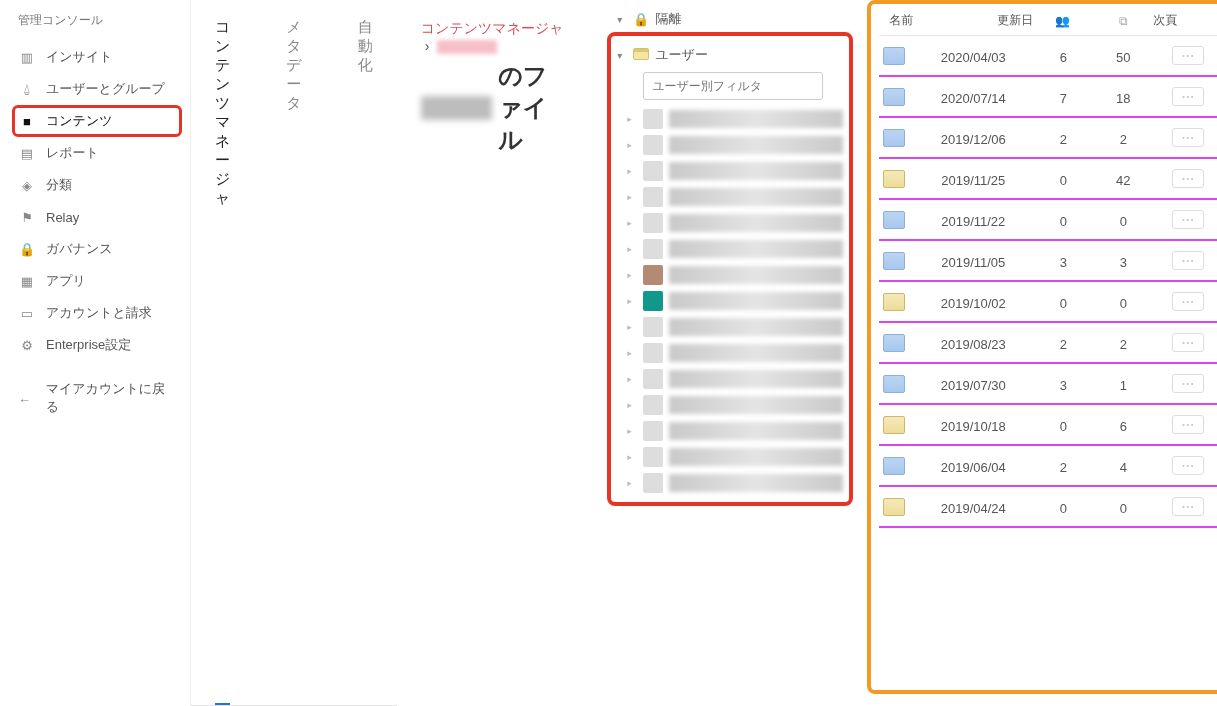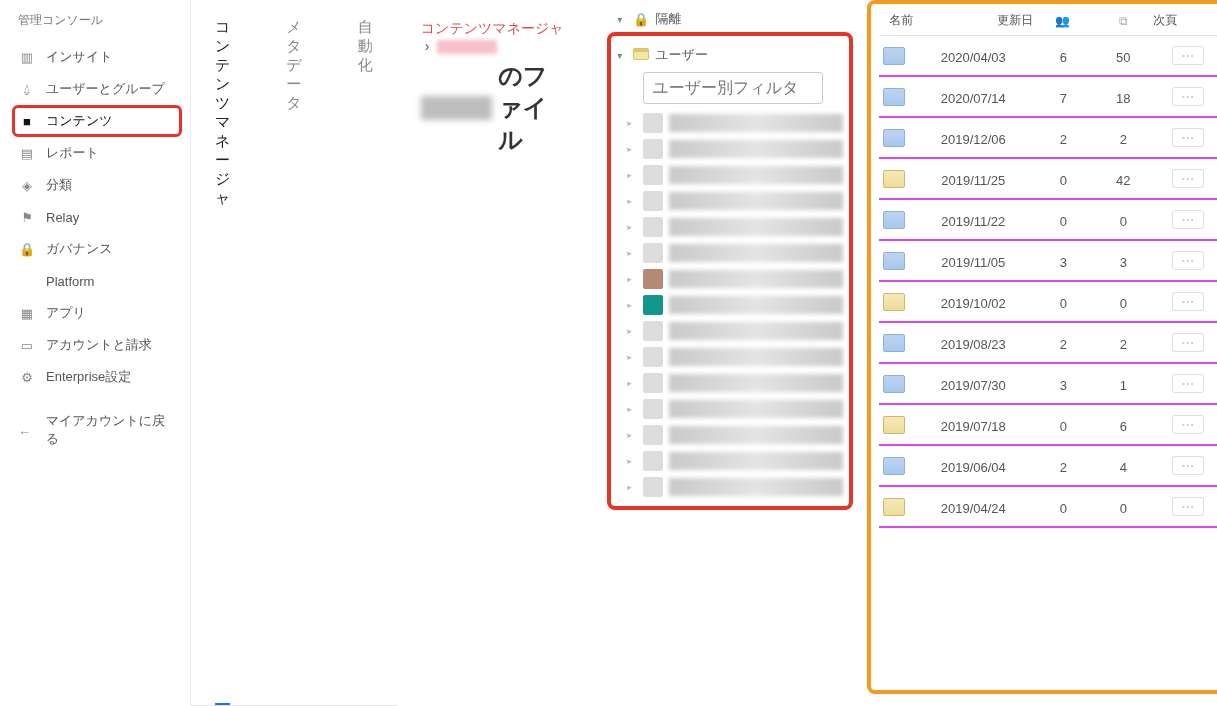--- a/index.html
+++ b/index.html
@@ -159,21 +159,21 @@
       border: 4px solid #e63427;
       border-radius: 8px;
       padding: 6px;
     }
     .filter-input {
       width: 180px;
       margin: 4px 0 6px 26px;
       padding: 6px 8px;
       border:1px solid #ccc;
       border-radius:3px;
-      font-size:16px;
+      font-size:12px;
       color:#0369a1;
     }
     .user-row {
       display:flex; align-items:center;
       padding: 3px 0 3px 10px;
       cursor:pointer;
     }
     .user-chev { width:10px; color:#bbb; font-size:9px; margin-right:6px; }
     .avatar {
       width:20px; height:20px; background:#ddd;
@@ -290,24 +290,20 @@
         </div>
         <div class="nav-item">
           <span class="nav-icon">⚑</span>
           <span>Relay</span>
         </div>
         <div class="nav-item">
           <span class="nav-icon">🔒</span>
           <span>ガバナンス</span>
         </div>
         <div class="nav-item">
-          <span class="nav-icon"></span>
-          <span>Platform</span>
-        </div>
-        <div class="nav-item">
           <span class="nav-icon">▦</span>
           <span>アプリ</span>
         </div>
         <div class="nav-item">
           <span class="nav-icon">▭</span>
           <span>アカウントと請求</span>
         </div>
         <div class="nav-item">
           <span class="nav-icon">⚙</span>
           <span>Enterprise設定</span>
@@ -561,21 +557,21 @@
      <div class="fmore">
        <span class="more-box">⋯</span>
      </div>
      <div class="fchk"><span class="chkbox"></span></div>
             </div>
             <div class="frow">
               <div class="fname">
        <span class="fic fic-plain"></span>
        <span class="row-blur"></span>
      </div>
-     <div class="fdate">2019/07/18</div>
+     <div class="fdate">2019/10/18</div>
      <div class="fnum">0</div>
      <div class="fnum">6</div>
      <div class="fmore">
        <span class="more-box">⋯</span>
      </div>
      <div class="fchk"><span class="chkbox"></span></div>
             </div>
             <div class="frow">
               <div class="fname">
        <span class="fic fic-blue"></span>

